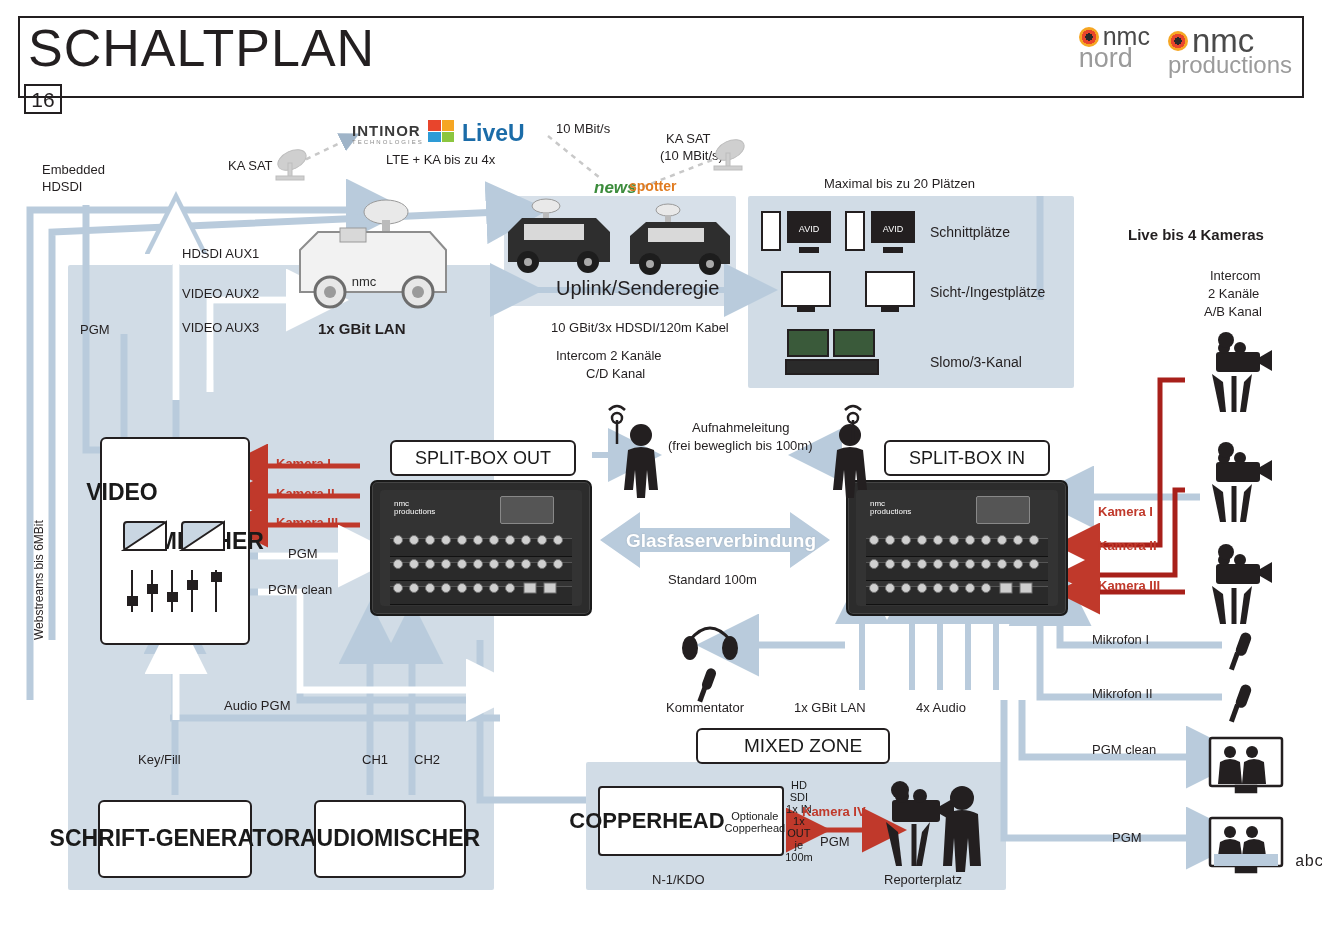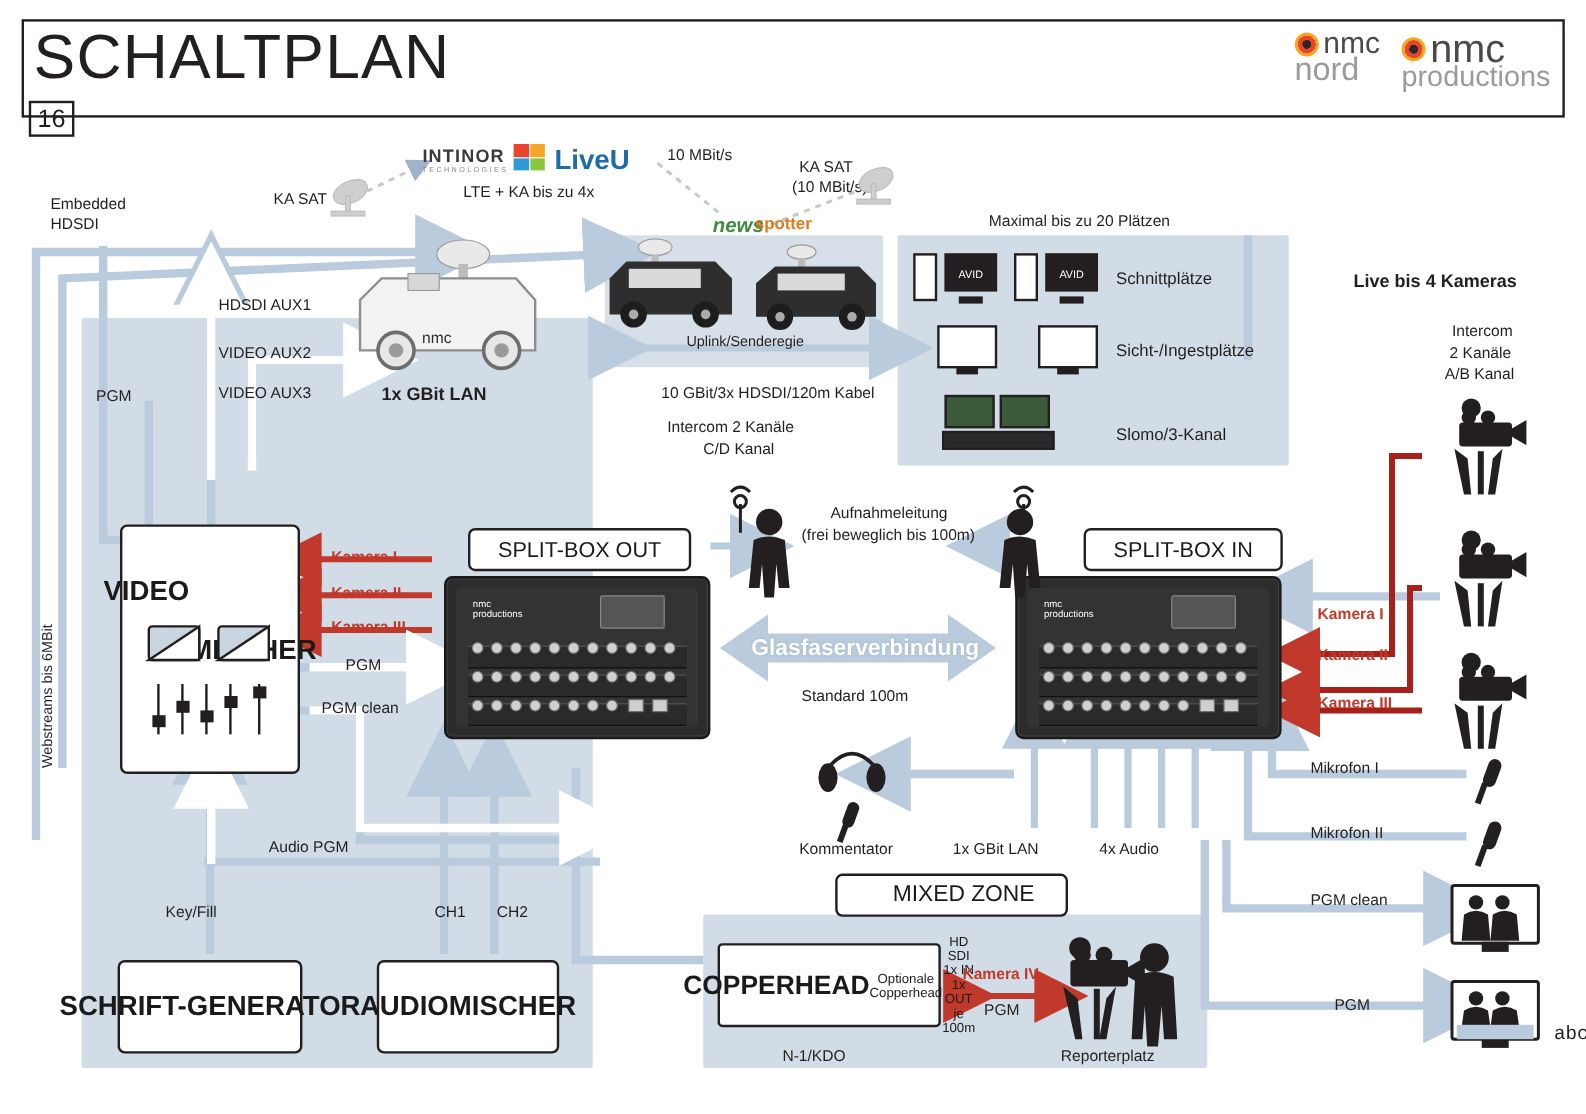--- a/index.html
+++ b/index.html
@@ -223,21 +223,21 @@
       <ellipse cx="668" cy="210" rx="12" ry="6" fill="#e9e9e9" stroke="#9a9a9a"></ellipse>
       <rect x="665" y="215" width="6" height="9" fill="#bbb"></rect>
       <path d="M630,236 L646,222 L716,222 L730,236 L730,264 L630,264 z" fill="#2e2e2e"></path>
       <rect x="648" y="228" width="56" height="14" fill="#d9d9d9"></rect>
       <circle cx="650" cy="264" r="11" fill="#1d1d1d"></circle>
         <circle cx="710" cy="264" r="11" fill="#1d1d1d"></circle>
       <circle cx="650" cy="264" r="4" fill="#aaa"></circle>
         <circle cx="710" cy="264" r="4" fill="#aaa"></circle>
     </g>
   </svg>
-  <div class="lbl" style="left:556px;top:277px;font-size:12px;margin-left:16px;">Uplink/Senderegie</div>
+  <div class="lbl" style="left:556px;top:277px;font-size:20px;">Uplink/Senderegie</div>
   <div class="lbl" style="left:551px;top:320px;text-align:right;">10 GBit/3x HDSDI/120m Kabel</div>
   <div class="lbl" style="left:556px;top:348px;">Intercom 2 Kanäle</div>
   <div class="lbl" style="left:586px;top:366px;">C/D Kanal</div>
 
   <div class="lbl" style="left:824px;top:176px;">Maximal bis zu 20 Plätzen</div>
   <svg class="overlay">
     <g stroke="#231f20" stroke-width="2" fill="#fff">
 
       <rect x="762" y="212" width="18" height="38"></rect>
       <rect x="788" y="212" width="42" height="30" fill="#231f20"></rect>
@@ -362,21 +362,21 @@
       <circle cx="446" cy="588" r="4.5"></circle>
         <circle cx="462" cy="588" r="4.5"></circle>
         <circle cx="478" cy="588" r="4.5"></circle>
       <circle cx="494" cy="588" r="4.5"></circle>
         <circle cx="510" cy="588" r="4.5"></circle>
       <rect x="524" y="583" width="12" height="10" fill="#cfcfcf"></rect>
       <rect x="544" y="583" width="12" height="10" fill="#cfcfcf"></rect>
     </g>
   </svg>
 
-  <div class="badge" style="left:884px;top:440px;width:162px;height:32px;font-size:18px;margin-left:19px;">
+  <div class="badge" style="left:884px;top:440px;width:162px;height:32px;font-size:18px;">
     <span>SPLIT-BOX IN</span>
   </div>
   <div class="device" style="left:846px;top:480px;width:218px;height:132px;">
     <div class="dev-body">
       <div class="dev-logo">
         <span>nmc</span><br>
         <span>productions</span>
       </div>
       <div class="dev-screen" style="left:120px;top:6px;width:52px;height:26px;"></div>
       <div class="dev-strip" style="top:48px;"></div>

